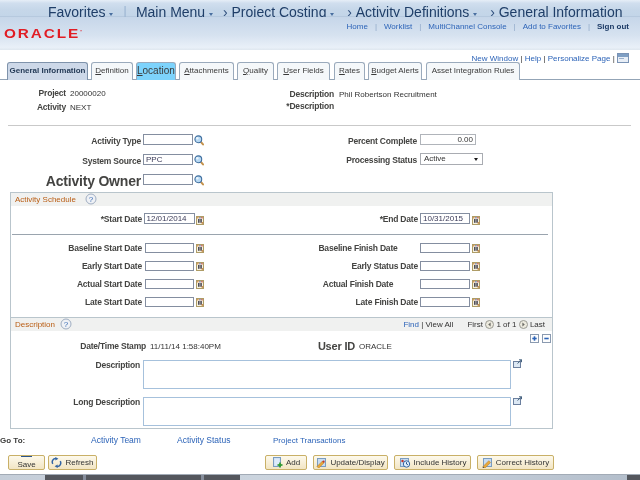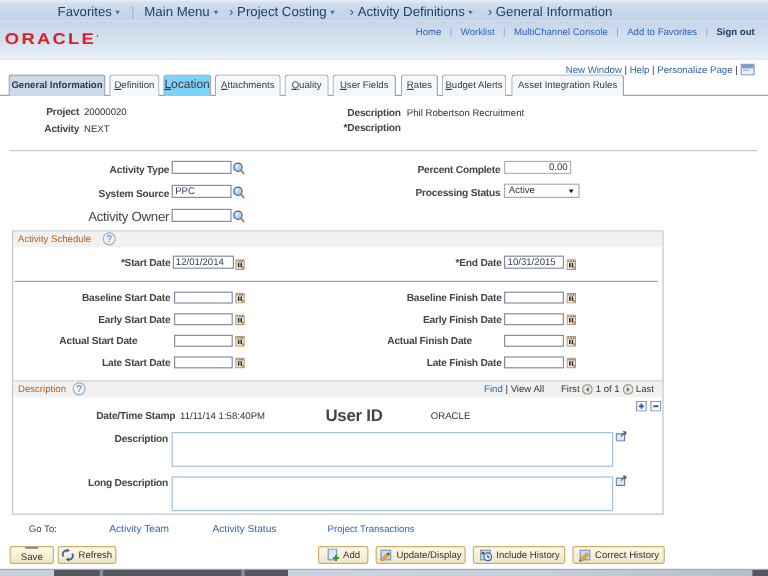--- a/index.html
+++ b/index.html
@@ -18,21 +18,21 @@
   .gttl { position:absolute; left:4px; top:2px; font-size:8px; color:#b95c12; white-space:nowrap; }
   .btn { position:absolute; height:15px; border:1px solid #c9b067;
          background:linear-gradient(#fdf9ec,#f2e5c4); border-radius:2px;
          font-size:8px; color:#333; display:flex; align-items:center; justify-content:center;
          gap:3px; white-space:nowrap; }
 </style>
 </head>
 <body>
 <div id="page">
 <div class="abs" style="left:0;top:0;width:640px;height:17px;background:linear-gradient(#e6eef7 0%,#d0deee 20%,#c6d7e9 60%,#c3d5e8 100%);border-bottom:1px solid #b6c9de;"></div>
-<div class="abs" style="left:4px;top:4px;font-size:11px;color:#1f3e68;white-space:nowrap;letter-spacing:0px;padding-left:44px;">
+<div class="abs" style="left:4px;top:4px;font-size:14px;color:#1f3e68;white-space:nowrap;letter-spacing:0px;padding-left:44px;">
 <span>Favorites</span>&nbsp;<span style="display:inline-block;width:0;height:0;border-left:2.5px solid transparent;border-right:2.5px solid transparent;border-top:3.5px solid #4a6fa0;vertical-align:1px;"></span>
 <span style="color:#9db6d2;margin-left:6px;margin-right:5px;">|</span>
 <span>Main Menu</span>&nbsp;<span style="display:inline-block;width:0;height:0;border-left:2.5px solid transparent;border-right:2.5px solid transparent;border-top:3.5px solid #4a6fa0;vertical-align:1px;"></span>
 <span style="margin-left:6px;"><span style="color:#2f4f7d;">›</span></span>&nbsp;<span>Project Costing</span>&nbsp;<span style="display:inline-block;width:0;height:0;border-left:2.5px solid transparent;border-right:2.5px solid transparent;border-top:3.5px solid #4a6fa0;vertical-align:1px;"></span>
 <span style="margin-left:9px;"><span style="color:#2f4f7d;">›</span></span>&nbsp;<span>Activity Definitions</span>&nbsp;<span style="display:inline-block;width:0;height:0;border-left:2.5px solid transparent;border-right:2.5px solid transparent;border-top:3.5px solid #4a6fa0;vertical-align:1px;"></span>
 <span style="margin-left:9px;"><span style="color:#2f4f7d;">›</span></span>&nbsp;<span>General Information</span>
 </div>
 <div class="abs" style="left:0;top:17px;width:640px;height:33px;background:linear-gradient(#c6d6e9 0%,#d6e2f0 55%,#e9f0f8 92%,#dfe7ef 100%);"></div>
 <div class="abs" style="left:4px;top:27px;font-size:13px;line-height:10px;font-weight:bold;color:#e11d25;letter-spacing:1.6px;transform:scaleX(1.18);transform-origin:left center;">ORACLE<span style="font-size:6px;letter-spacing:0;vertical-align:4px;">’</span></div>
 <div class="abs" style="right:11px;top:22px;font-size:8px;white-space:nowrap;">
@@ -78,21 +78,21 @@
 <div class="inp" style="left:143px;top:154px;width:50px;height:11px;line-height:9px;">PPC</div>
 <div class="abs" style="left:194px;top:155px;width:10px;height:11px;">
       <svg width="10" height="11" viewBox="0 0 10 11">
         <line x1="6.4" y1="6.4" x2="9" y2="9.4" stroke="#c4924c" stroke-width="2" stroke-linecap="round"></line>
         <circle cx="4.3" cy="4.3" r="3.4" fill="#b8d8f2" stroke="#3f6e9e" stroke-width="1.1"></circle>
         <circle cx="3.3" cy="3.3" r="1.2" fill="#eaf5fd"></circle>
       </svg>
     </div>
 <div class="abs" style="left:297px;top:156px;width:120px;text-align:right;font-size:8.5px;line-height:9px;font-weight:bold;color:#444442;letter-spacing:-0.2px;white-space:nowrap;">Processing Status</div>
 <div class="abs" style="left:420px;top:153px;width:63px;height:12px;border:1px solid #a9acb2;background:#fff;font-size:8px;color:#333;line-height:10px;padding-left:3px;">Active<span style="position:absolute;right:4px;top:4px;width:0;height:0;border-left:2.5px solid transparent;border-right:2.5px solid transparent;border-top:3.5px solid #1a1a1a;"></span></div>
-<div class="abs" style="left:21px;top:177px;width:120px;text-align:right;font-size:11px;line-height:9px;font-weight:normal;color:#444442;letter-spacing:-0.2px;white-space:nowrap;">Activity Owner</div>
+<div class="abs" style="left:21px;top:177px;width:120px;text-align:right;font-size:14px;line-height:9px;font-weight:bold;color:#444442;letter-spacing:-0.2px;white-space:nowrap;">Activity Owner</div>
 <div class="inp" style="left:143px;top:174px;width:50px;height:11px;"></div>
 <div class="abs" style="left:194px;top:175px;width:10px;height:11px;">
       <svg width="10" height="11" viewBox="0 0 10 11">
         <line x1="6.4" y1="6.4" x2="9" y2="9.4" stroke="#c4924c" stroke-width="2" stroke-linecap="round"></line>
         <circle cx="4.3" cy="4.3" r="3.4" fill="#b8d8f2" stroke="#3f6e9e" stroke-width="1.1"></circle>
         <circle cx="3.3" cy="3.3" r="1.2" fill="#eaf5fd"></circle>
       </svg>
     </div>
 <div class="grp" style="left:10px;top:192px;width:543px;height:135px;">
 <div class="ghdr"></div>
@@ -136,21 +136,21 @@
         <svg width="8" height="9" viewBox="0 0 8 9">
           <rect x="0.5" y="0.5" width="7" height="8" fill="#f7f2df" stroke="#ae9c66"></rect>
           <rect x="1.2" y="1.1" width="1.3" height="1.3" fill="#d07a2a"></rect>
           <rect x="3.3" y="1.1" width="1.3" height="1.3" fill="#4a66a8"></rect>
           <rect x="5.3" y="1.1" width="1.3" height="1.3" fill="#b8392a"></rect>
           <rect x="2.2" y="3" width="1.3" height="3.8" fill="#26263a"></rect>
           <rect x="4.4" y="3" width="1.3" height="3.8" fill="#26263a"></rect>
           <rect x="5.6" y="6.2" width="1.5" height="1.5" fill="#c07830"></rect>
         </svg>
       </div>
-<div class="abs" style="left:287px;top:51px;width:120px;text-align:right;font-size:8.5px;line-height:9px;font-weight:bold;color:#444442;letter-spacing:-0.2px;white-space:nowrap;">Baseline Finish Date</div>
+<div class="abs" style="left:287px;top:51px;width:120px;text-align:center;font-size:8.5px;line-height:9px;font-weight:bold;color:#444442;letter-spacing:-0.2px;white-space:nowrap;">Baseline Finish Date</div>
 <div class="inp" style="left:409px;top:50px;width:50px;height:10px;"></div>
 <div class="abs" style="left:461px;top:51px;width:8px;height:9px;">
         <svg width="8" height="9" viewBox="0 0 8 9">
           <rect x="0.5" y="0.5" width="7" height="8" fill="#f7f2df" stroke="#ae9c66"></rect>
           <rect x="1.2" y="1.1" width="1.3" height="1.3" fill="#d07a2a"></rect>
           <rect x="3.3" y="1.1" width="1.3" height="1.3" fill="#4a66a8"></rect>
           <rect x="5.3" y="1.1" width="1.3" height="1.3" fill="#b8392a"></rect>
           <rect x="2.2" y="3" width="1.3" height="3.8" fill="#26263a"></rect>
           <rect x="4.4" y="3" width="1.3" height="3.8" fill="#26263a"></rect>
           <rect x="5.6" y="6.2" width="1.5" height="1.5" fill="#c07830"></rect>
@@ -162,34 +162,34 @@
         <svg width="8" height="9" viewBox="0 0 8 9">
           <rect x="0.5" y="0.5" width="7" height="8" fill="#f7f2df" stroke="#ae9c66"></rect>
           <rect x="1.2" y="1.1" width="1.3" height="1.3" fill="#d07a2a"></rect>
           <rect x="3.3" y="1.1" width="1.3" height="1.3" fill="#4a66a8"></rect>
           <rect x="5.3" y="1.1" width="1.3" height="1.3" fill="#b8392a"></rect>
           <rect x="2.2" y="3" width="1.3" height="3.8" fill="#26263a"></rect>
           <rect x="4.4" y="3" width="1.3" height="3.8" fill="#26263a"></rect>
           <rect x="5.6" y="6.2" width="1.5" height="1.5" fill="#c07830"></rect>
         </svg>
       </div>
-<div class="abs" style="left:287px;top:69px;width:120px;text-align:right;font-size:8.5px;line-height:9px;font-weight:bold;color:#444442;letter-spacing:-0.2px;white-space:nowrap;">Early Finish Date</div>
+<div class="abs" style="left:287px;top:69px;width:120px;text-align:right;font-size:8.5px;line-height:9px;font-weight:bold;color:#444442;letter-spacing:-0.2px;white-space:nowrap;">Early Status Date</div>
 <div class="inp" style="left:409px;top:68px;width:50px;height:10px;"></div>
 <div class="abs" style="left:461px;top:69px;width:8px;height:9px;">
         <svg width="8" height="9" viewBox="0 0 8 9">
           <rect x="0.5" y="0.5" width="7" height="8" fill="#f7f2df" stroke="#ae9c66"></rect>
           <rect x="1.2" y="1.1" width="1.3" height="1.3" fill="#d07a2a"></rect>
           <rect x="3.3" y="1.1" width="1.3" height="1.3" fill="#4a66a8"></rect>
           <rect x="5.3" y="1.1" width="1.3" height="1.3" fill="#b8392a"></rect>
           <rect x="2.2" y="3" width="1.3" height="3.8" fill="#26263a"></rect>
           <rect x="4.4" y="3" width="1.3" height="3.8" fill="#26263a"></rect>
           <rect x="5.6" y="6.2" width="1.5" height="1.5" fill="#c07830"></rect>
         </svg>
       </div>
-<div class="abs" style="left:11px;top:87px;width:120px;text-align:center;font-size:8.5px;line-height:9px;font-weight:bold;color:#444442;letter-spacing:-0.2px;white-space:nowrap;">Actual Start Date</div>
+<div class="abs" style="left:11px;top:87px;width:120px;text-align:right;font-size:8.5px;line-height:9px;font-weight:bold;color:#444442;letter-spacing:-0.2px;white-space:nowrap;">Actual Start Date</div>
 <div class="inp" style="left:133.5px;top:86px;width:49px;height:10px;"></div>
 <div class="abs" style="left:185px;top:87px;width:8px;height:9px;">
         <svg width="8" height="9" viewBox="0 0 8 9">
           <rect x="0.5" y="0.5" width="7" height="8" fill="#f7f2df" stroke="#ae9c66"></rect>
           <rect x="1.2" y="1.1" width="1.3" height="1.3" fill="#d07a2a"></rect>
           <rect x="3.3" y="1.1" width="1.3" height="1.3" fill="#4a66a8"></rect>
           <rect x="5.3" y="1.1" width="1.3" height="1.3" fill="#b8392a"></rect>
           <rect x="2.2" y="3" width="1.3" height="3.8" fill="#26263a"></rect>
           <rect x="4.4" y="3" width="1.3" height="3.8" fill="#26263a"></rect>
           <rect x="5.6" y="6.2" width="1.5" height="1.5" fill="#c07830"></rect>
@@ -253,40 +253,40 @@
         </svg> Last</div>
 <svg class="abs" style="left:519px;top:16px;" width="21" height="9">
         <rect x="0.5" y="0.5" width="8" height="8" fill="#fdfdfd" stroke="#8a9ab0"></rect>
         <line x1="4.5" y1="2.3" x2="4.5" y2="6.7" stroke="#2d64b8" stroke-width="1.6"></line>
         <line x1="2.3" y1="4.5" x2="6.7" y2="4.5" stroke="#2d64b8" stroke-width="1.6"></line>
         <rect x="12.5" y="0.5" width="8" height="8" fill="#fdfdfd" stroke="#8a9ab0"></rect>
         <line x1="14.3" y1="4.5" x2="18.7" y2="4.5" stroke="#2d64b8" stroke-width="1.6"></line>
       </svg>
 <div class="abs" style="left:15px;top:24px;width:120px;text-align:right;font-size:8.5px;line-height:9px;font-weight:bold;color:#444442;letter-spacing:-0.2px;white-space:nowrap;">Date/Time Stamp</div>
 <div class="abs t" style="left:139px;top:24px;">11/11/14 1:58:40PM</div>
-<div class="abs" style="left:224px;top:24px;width:120px;text-align:center;font-size:14px;line-height:9px;font-weight:bold;color:#444442;letter-spacing:-0.2px;white-space:nowrap;">User ID</div>
+<div class="abs" style="left:224px;top:24px;width:120px;text-align:right;font-size:11px;line-height:9px;font-weight:bold;color:#444442;letter-spacing:-0.2px;white-space:nowrap;">User ID</div>
 <div class="abs t" style="left:348px;top:24px;">ORACLE</div>
 <div class="abs" style="left:9px;top:43px;width:120px;text-align:right;font-size:8.5px;line-height:9px;font-weight:bold;color:#444442;letter-spacing:-0.2px;white-space:nowrap;">Description</div>
 <div class="abs" style="left:132px;top:42px;width:368px;height:29px;border:1px solid #a6c1dc;background:#fff;"></div>
 <div class="abs" style="left:502px;top:41px;width:10px;height:9px;">
         <svg width="10" height="9">
           <rect x="0.5" y="2.5" width="7" height="6" fill="#dce8f4" stroke="#6b7f9e"></rect>
           <path d="M4.5 4.5 L8.5 0.8 M8.5 0.8 L6 0.8 M8.5 0.8 L8.5 3.2" stroke="#44617e" stroke-width="1" fill="none"></path>
         </svg>
       </div>
 <div class="abs" style="left:9px;top:80px;width:120px;text-align:right;font-size:8.5px;line-height:9px;font-weight:bold;color:#444442;letter-spacing:-0.2px;white-space:nowrap;">Long Description</div>
 <div class="abs" style="left:132px;top:79px;width:368px;height:29px;border:1px solid #a6c1dc;background:#fff;"></div>
 <div class="abs" style="left:502px;top:78px;width:10px;height:9px;">
         <svg width="10" height="9">
           <rect x="0.5" y="2.5" width="7" height="6" fill="#dce8f4" stroke="#6b7f9e"></rect>
           <path d="M4.5 4.5 L8.5 0.8 M8.5 0.8 L6 0.8 M8.5 0.8 L8.5 3.2" stroke="#44617e" stroke-width="1" fill="none"></path>
         </svg>
       </div>
 </div>
-<div class="abs t" style="left:24px;top:436px;font-weight:normal;color:#3d3d3c;">Go To:</div>
+<div class="abs t" style="left:0;top:436px;font-weight:bold;color:#3d3d3c;">Go To:</div>
 <div class="abs t lnk" style="left:91px;top:436px;font-size:8.5px;">Activity Team</div>
 <div class="abs t lnk" style="left:177px;top:436px;font-size:8.5px;">Activity Status</div>
 <div class="abs t lnk" style="left:273px;top:436px;">Project Transactions</div>
 <div class="btn" style="left:8px;top:455px;width:37px;flex-direction:column;">
       <svg width="11" height="11">
         <rect x="0.5" y="0.5" width="10" height="10" fill="#4a7ac8" stroke="#2a558f"></rect>
         <rect x="2.5" y="5.5" width="6" height="5" fill="#f4f6fa"></rect>
         <rect x="3" y="1" width="5" height="3.5" fill="#a8c6e8"></rect>
         <rect x="4.2" y="6.5" width="1.8" height="3.5" fill="#4a7ac8"></rect>
       </svg>

